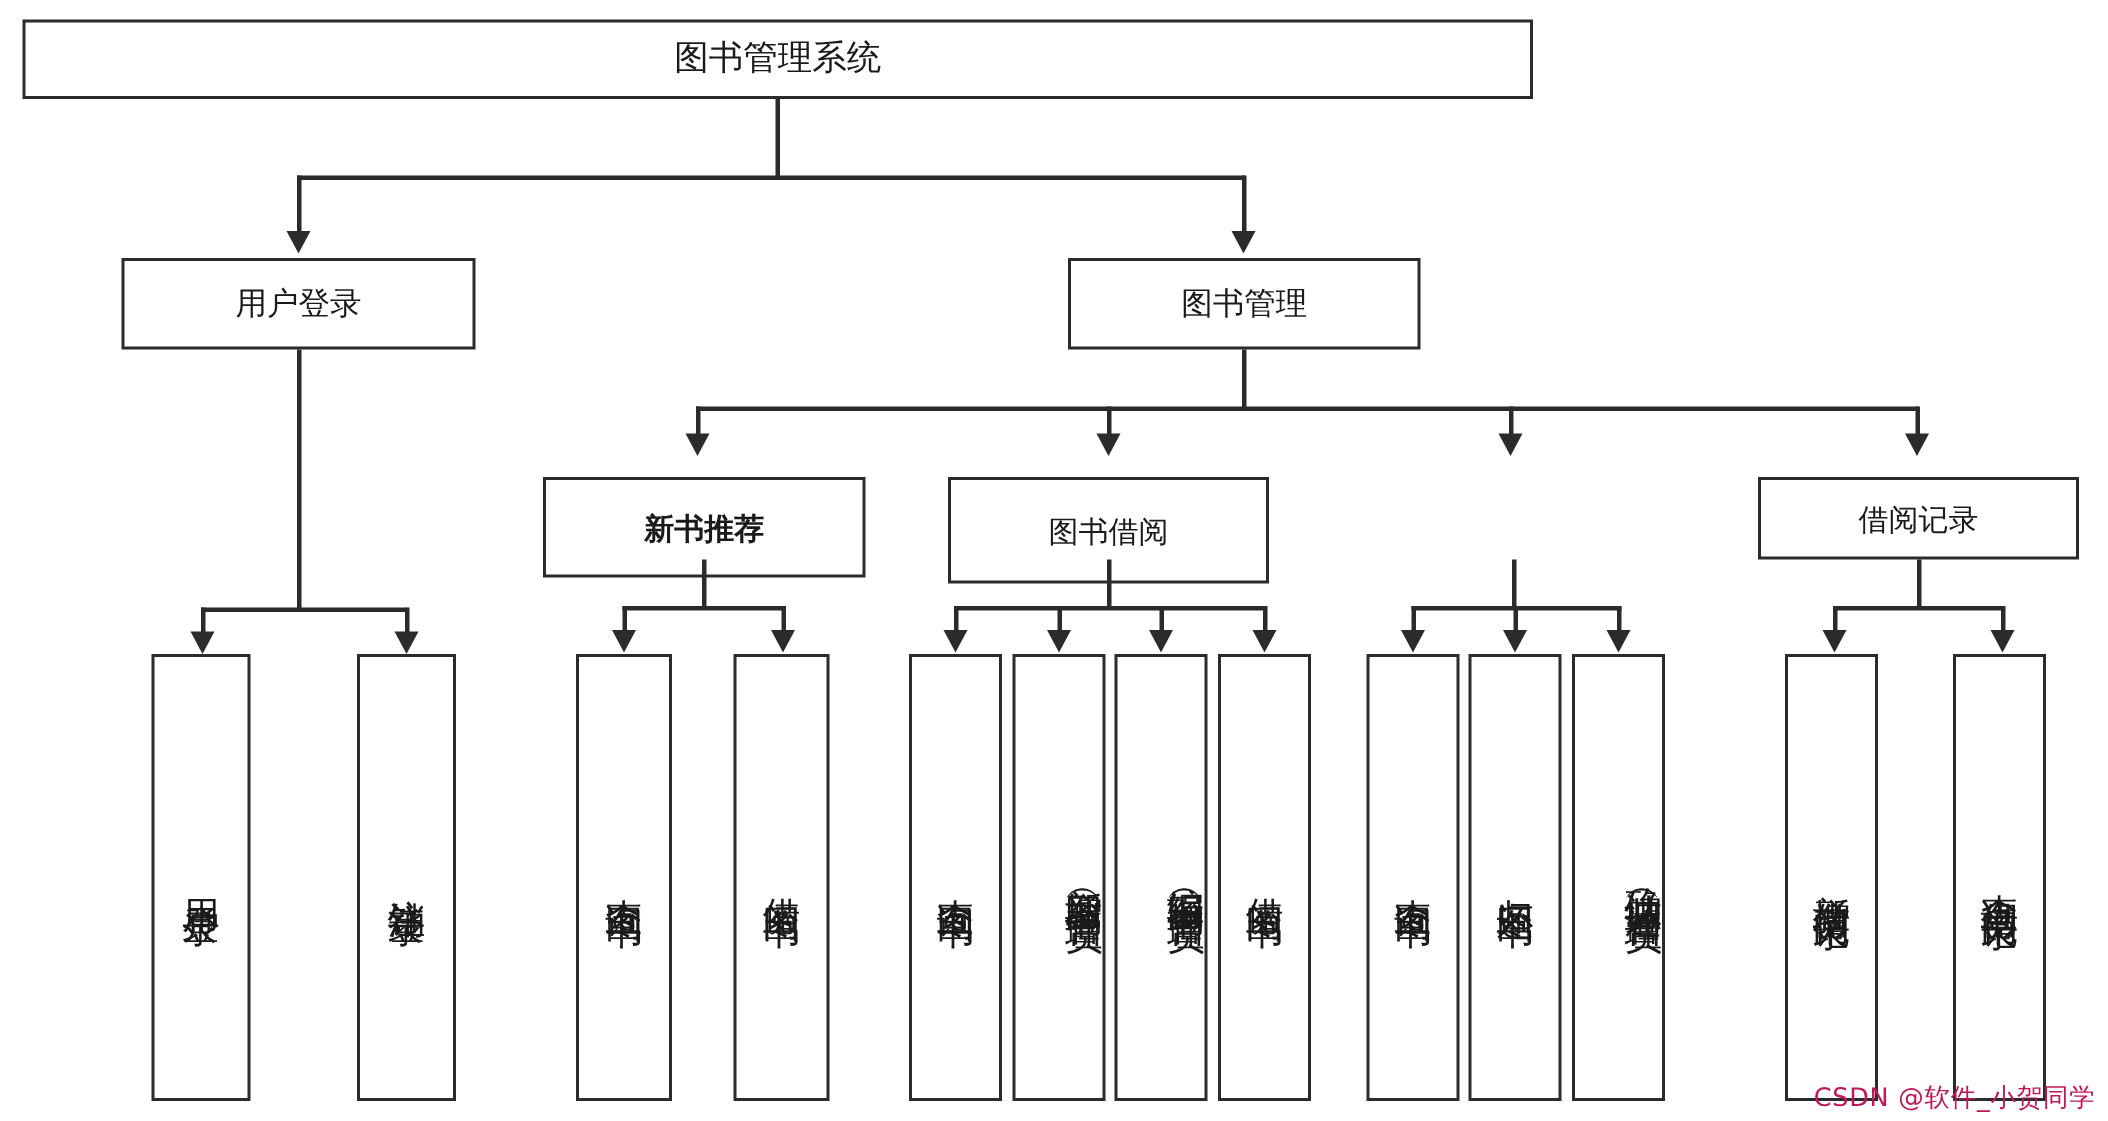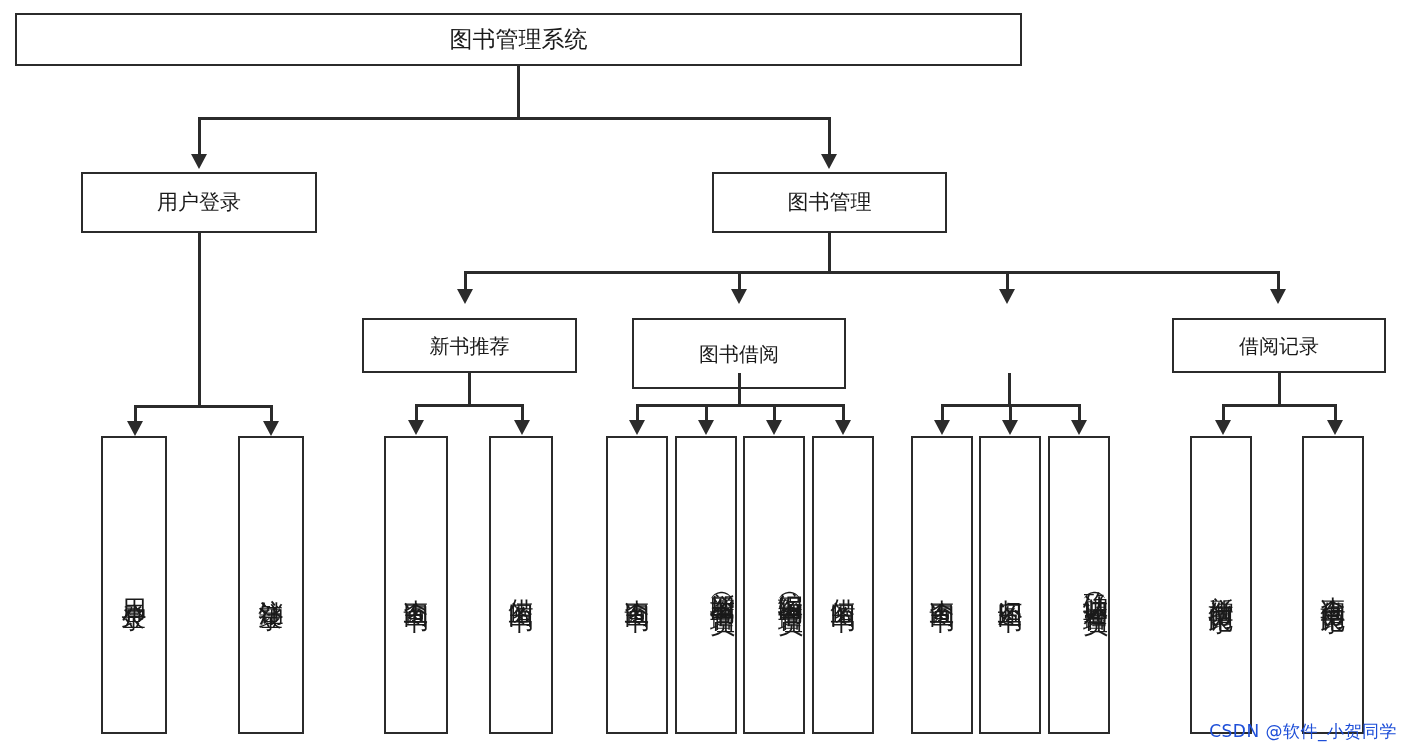--- a/index.html
+++ b/index.html
@@ -77,21 +77,21 @@
     border-right: 8px solid transparent;
     border-top: 15px solid #2b2b2b;
   }
 
   
   #watermark {
     position: absolute;
     right: 8px;
     bottom: 4px;
     font-size: 17px;
-    color: #1d4ed8;
+    color: #be185d;
     white-space: nowrap;
     letter-spacing: 0.5px;
     text-align: center;
   }
 </style>
 </head>
 <body>
 
 <div id="canvas">
 
@@ -122,21 +122,21 @@
   <div class="hline" style="left:464px; top:271px; width:815px;"></div>
   <div class="vline" style="left:464px; top:271px; height:20px;"></div>
   <div class="arrow" style="left:457px; top:289px;"></div>
   <div class="vline" style="left:738px; top:271px; height:20px;"></div>
   <div class="arrow" style="left:731px; top:289px;"></div>
   <div class="vline" style="left:1006px; top:271px; height:20px;"></div>
   <div class="arrow" style="left:999px; top:289px;"></div>
   <div class="vline" style="left:1277px; top:271px; height:20px;"></div>
   <div class="arrow" style="left:1270px; top:289px;"></div>
 
-  <div class="node sub" style="left:362px; top:318px; width:215px; height:55px;">新书推荐</div>
+  <div class="node sub" style="left:362px; top:318px; width:215px; height:67px;font-weight:bold;">新书推荐</div>
   <div class="node sub" style="left:632px; top:318px; width:214px; height:71px;">图书借阅</div>
   <div class="node sub" style="left:1172px; top:318px; width:214px; height:55px;text-align:right;">借阅记录</div>
 
   <div class="vline" style="left:468px; top:373px; height:32px;"></div>
   <div class="hline" style="left:415px; top:404px; width:108px;"></div>
   <div class="vline" style="left:415px; top:404px; height:18px;"></div>
   <div class="arrow" style="left:408px; top:420px;"></div>
   <div class="vline" style="left:521px; top:404px; height:18px;"></div>
   <div class="arrow" style="left:514px; top:420px;"></div>
 

